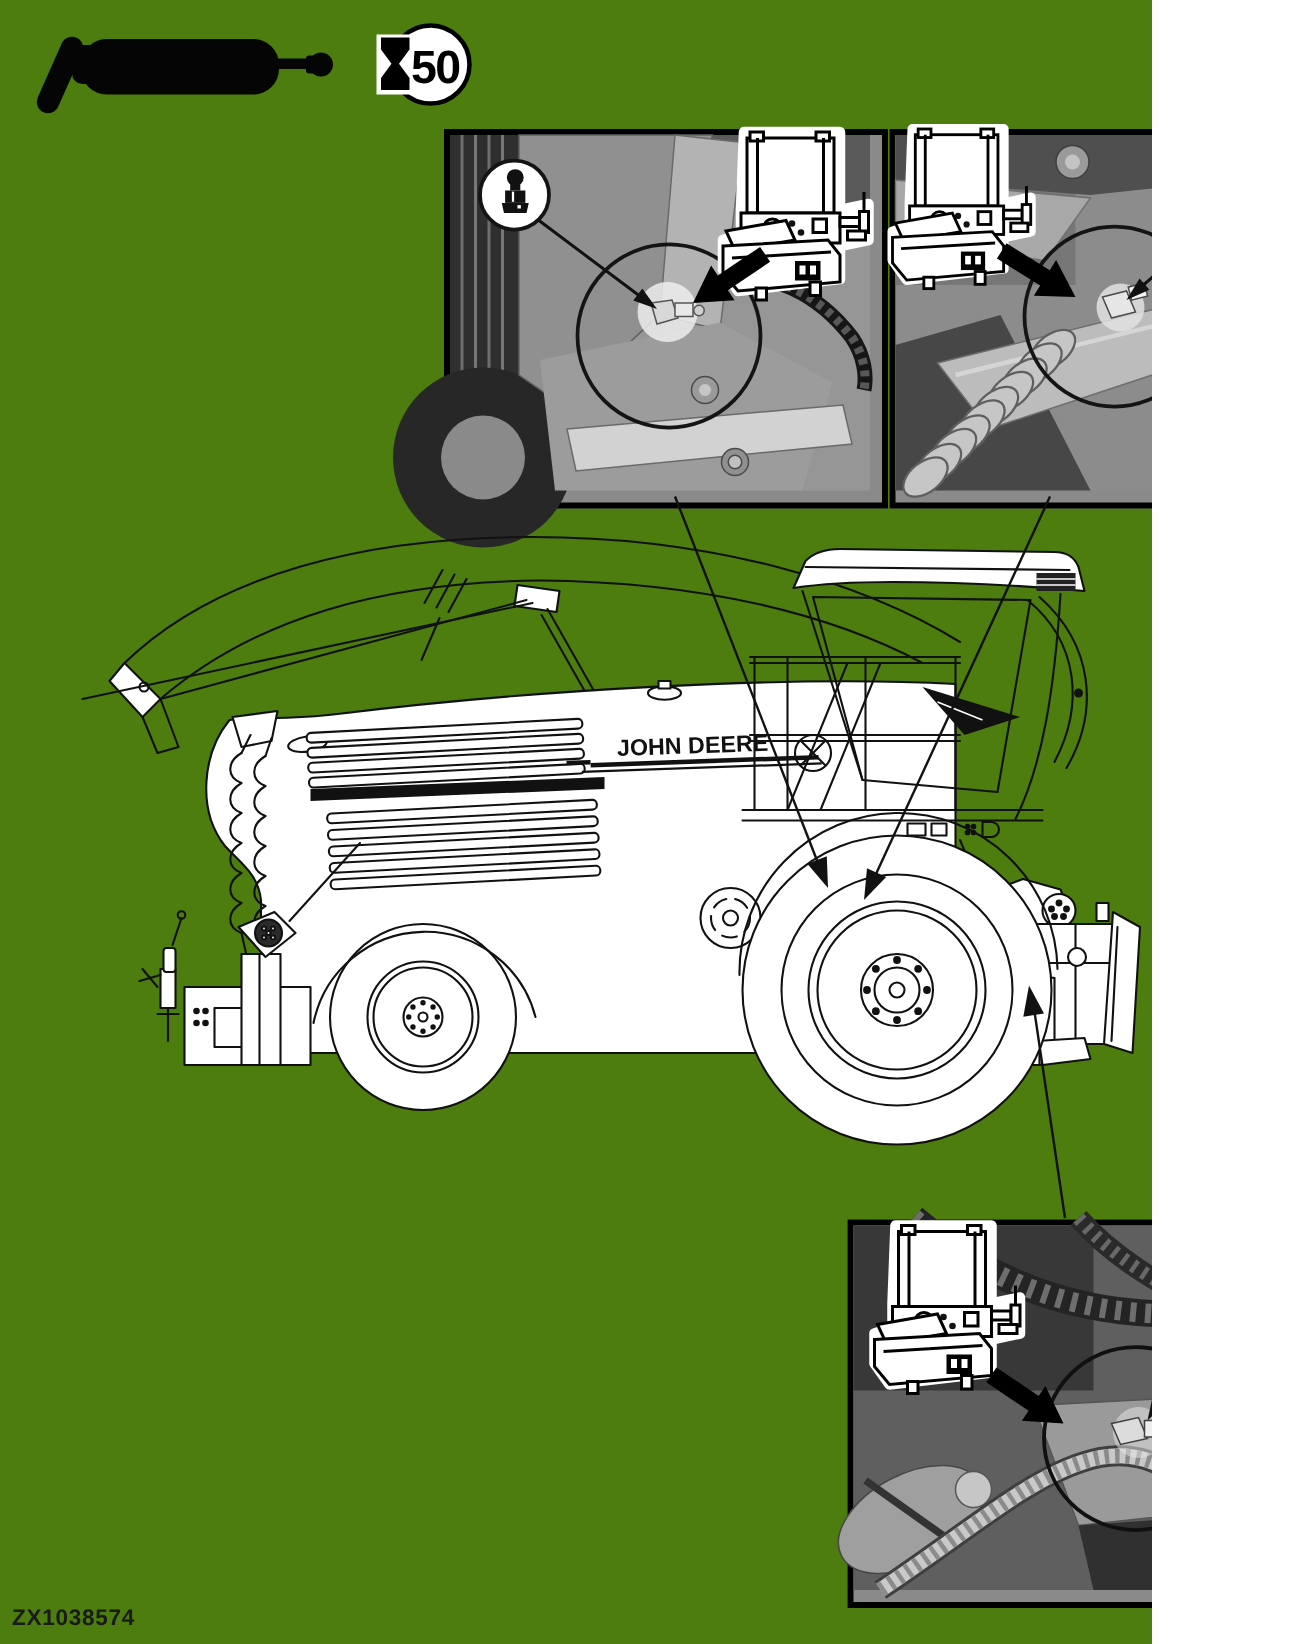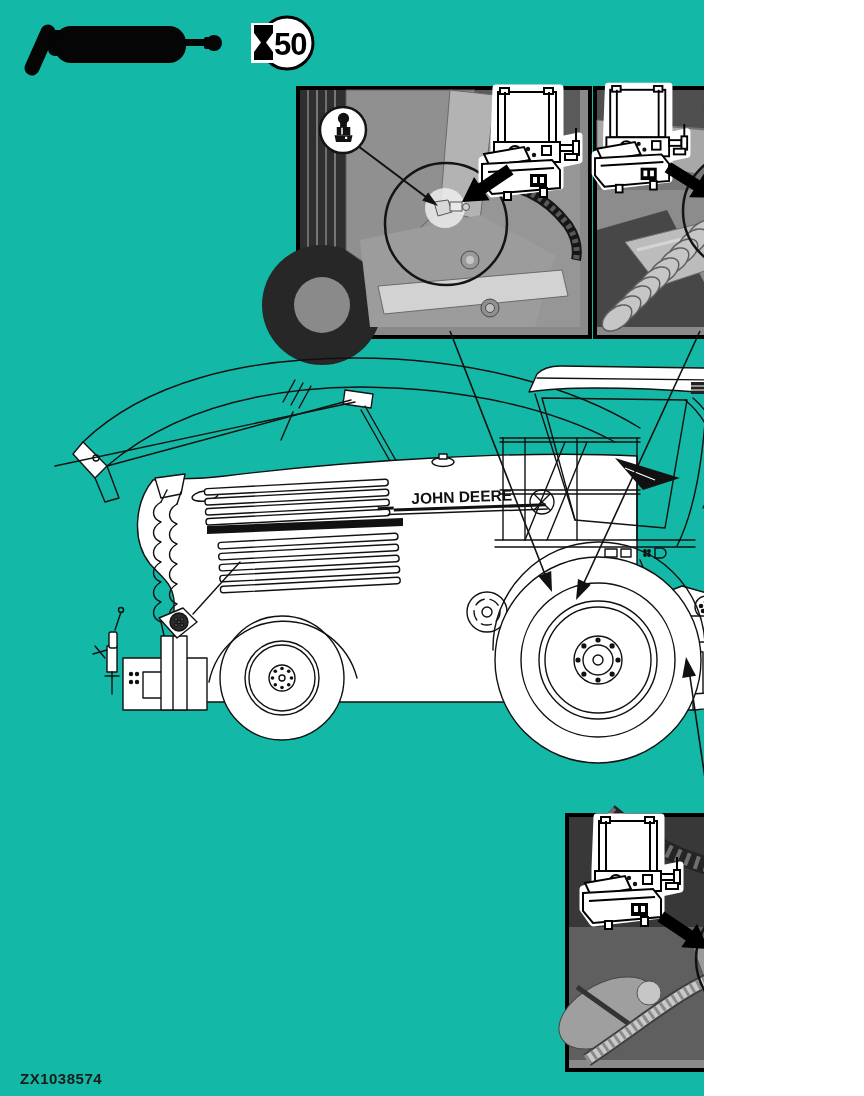--- a/index.html
+++ b/index.html
@@ -1,21 +1,21 @@
 <!DOCTYPE html>
 <html><head>
 <meta charset="utf-8">
 <style>
   html,body{margin:0;padding:0;background:#fff;}
-  #page{position:relative;width:704px;height:1096px;background:#14b8a6;overflow:hidden;
+  #page{position:relative;width:768px;height:1096px;background:#4d7c0f;overflow:hidden;
         font-family:"Liberation Sans",sans-serif;}
   .abs{position:absolute;}
   .inset{position:absolute;border:4px solid #000;background:#8a8a8a;}
   .inset svg{display:block;}
-  #doc-code{position:absolute;left:20px;top:1070px;font-size:15px;font-weight:bold;
+  #doc-code{position:absolute;left:8px;top:1070px;font-size:15px;font-weight:bold;
             letter-spacing:.5px;color:#1a1a1a;}
   svg{overflow:visible;}
   .lw{stroke:#111;stroke-width:1.4;fill:none;stroke-linejoin:round;stroke-linecap:round;}
   .wf{fill:#fff;stroke:#111;stroke-width:1.4;stroke-linejoin:round;}
 </style>
 </head>
 <body>
 
 <div id="page">
 

